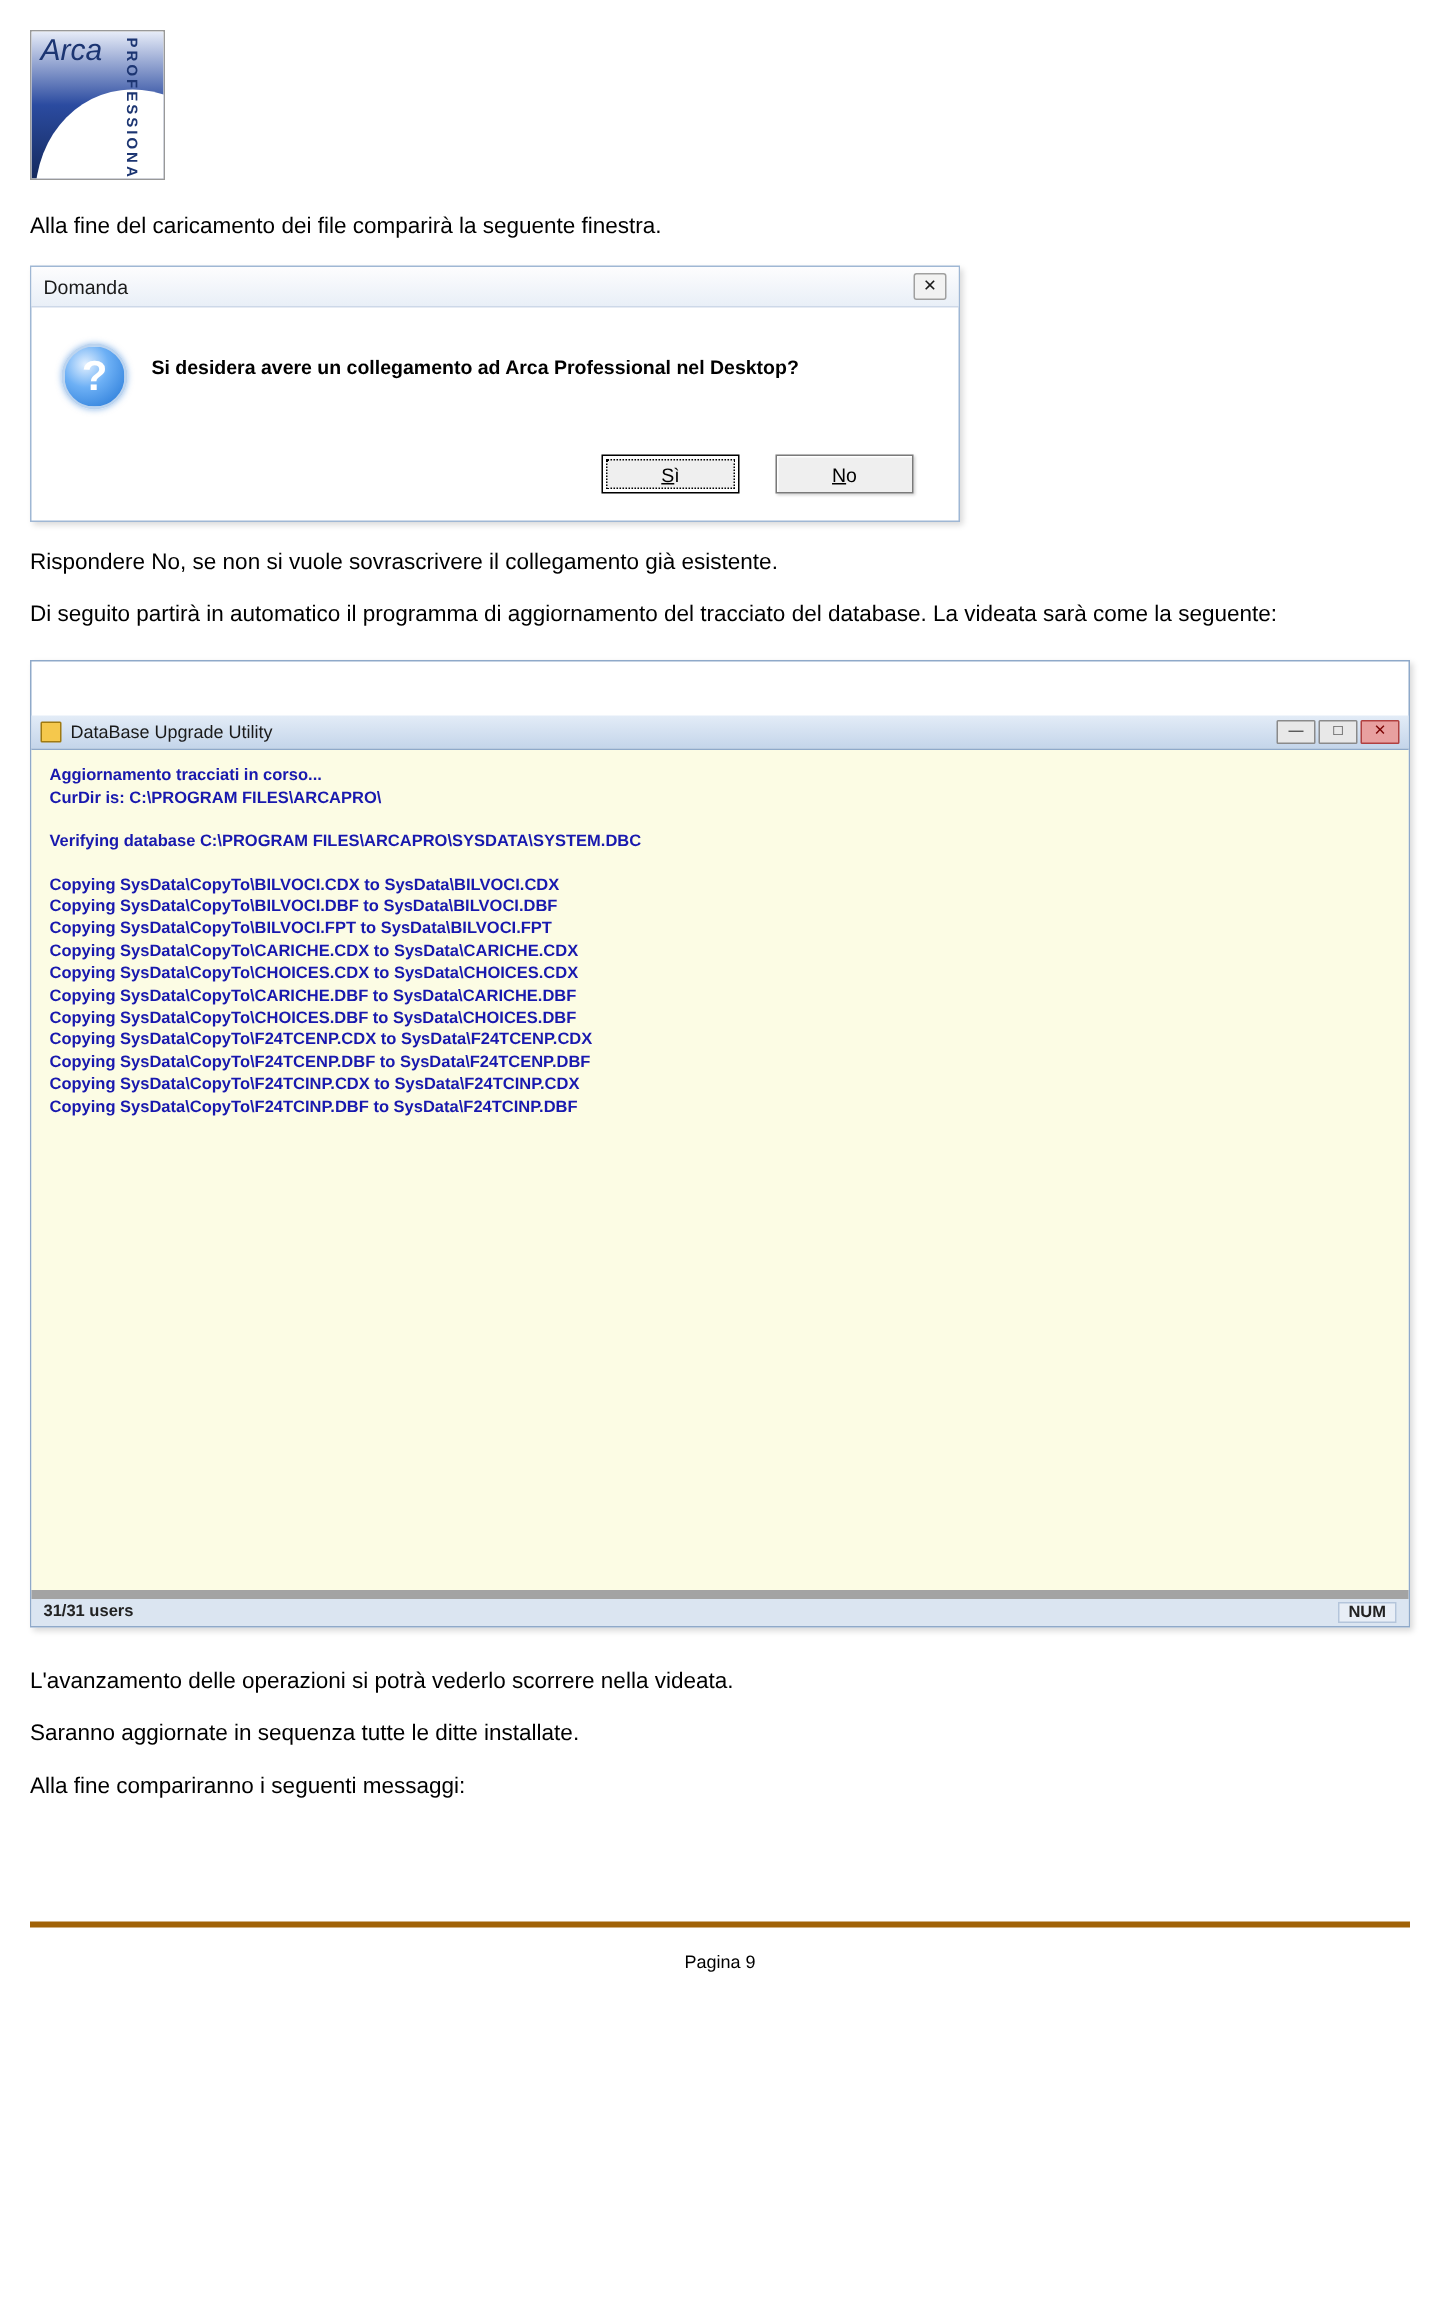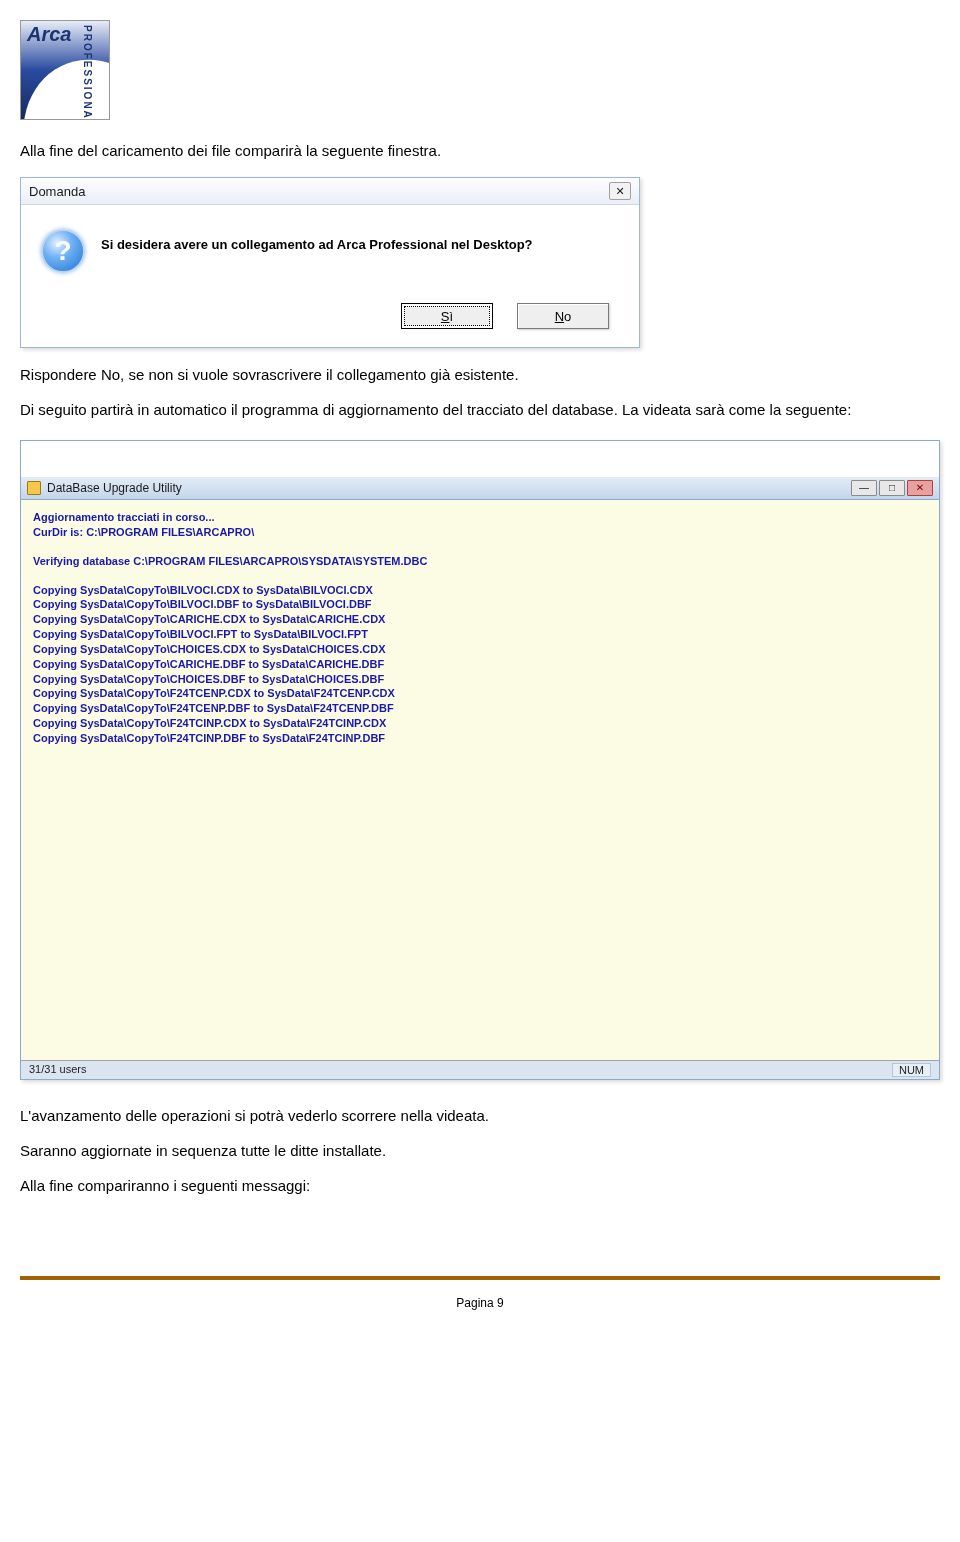--- a/index.html
+++ b/index.html
@@ -49,21 +49,21 @@
     left: -10px; top: 40px;
     width: 140px; height: 80px;
     background: #fff;
     transform: rotate(-20deg);
     border-top-left-radius: 50% 100%;
     border-top-right-radius: 50% 100%;
   }
   .arca-logo .arca-label {
     position: absolute;
     top: 2px; left: 6px;
-    font-style: italic; font-weight: bold;
+    font-style: italic; font-weight: normal;
     font-size: 20px; color: #1c3572;
     z-index: 2;
   }
   .arca-logo .side {
     position: absolute;
     right: -30px; top: 50px;
     transform: rotate(90deg);
     font-size: 10px; letter-spacing: 2px;
     color: #1c3572; z-index: 2;
     font-weight: bold;
@@ -180,26 +180,27 @@
     min-height: 560px;
     font-family: Tahoma, sans-serif;
     font-size: 11px;
     font-weight: bold;
     color: #1818ae;
     line-height: 1.35;
   }
   .upgrade-body .block { margin-bottom: 14px; }
   .upgrade-statusbar {
     background: #dbe5f1;
-    border-top: 1px solid #a3a3a3;
+    border-top: 6px solid #a3a3a3;
     display: flex;
     justify-content: space-between;
     padding: 2px 8px;
     font-size: 11px;
     color: #222;
+    font-weight: bold;
   }
   .upgrade-statusbar .right-field {
     border: 1px solid #b4c5db;
     padding: 0 6px;
     font-size: 11px;
     background: #e8eef6;
   }
   
   .page-footer {
     border-top: 4px solid #a16207;
@@ -267,22 +268,22 @@
       <div class="block" id="ublock1">
           <div>Aggiornamento tracciati in corso...</div>
           <div>CurDir is: C:\PROGRAM FILES\ARCAPRO\</div>
         </div>
       <div class="block" id="ublock2">
           <div>Verifying database C:\PROGRAM FILES\ARCAPRO\SYSDATA\SYSTEM.DBC</div>
         </div>
       <div class="block" id="ublock3">
           <div>Copying SysData\CopyTo\BILVOCI.CDX to SysData\BILVOCI.CDX</div>
           <div>Copying SysData\CopyTo\BILVOCI.DBF to SysData\BILVOCI.DBF</div>
+          <div>Copying SysData\CopyTo\BILVOCI.FPT to SysData\BILVOCI.FPT</div>
           <div>Copying SysData\CopyTo\CARICHE.CDX to SysData\CARICHE.CDX</div>
-          <div>Copying SysData\CopyTo\BILVOCI.FPT to SysData\BILVOCI.FPT</div>
           <div>Copying SysData\CopyTo\CHOICES.CDX to SysData\CHOICES.CDX</div>
           <div>Copying SysData\CopyTo\CARICHE.DBF to SysData\CARICHE.DBF</div>
           <div>Copying SysData\CopyTo\CHOICES.DBF to SysData\CHOICES.DBF</div>
           <div>Copying SysData\CopyTo\F24TCENP.CDX to SysData\F24TCENP.CDX</div>
           <div>Copying SysData\CopyTo\F24TCENP.DBF to SysData\F24TCENP.DBF</div>
           <div>Copying SysData\CopyTo\F24TCINP.CDX to SysData\F24TCINP.CDX</div>
           <div>Copying SysData\CopyTo\F24TCINP.DBF to SysData\F24TCINP.DBF</div>
         </div>
     </div>
     <div class="upgrade-statusbar">

